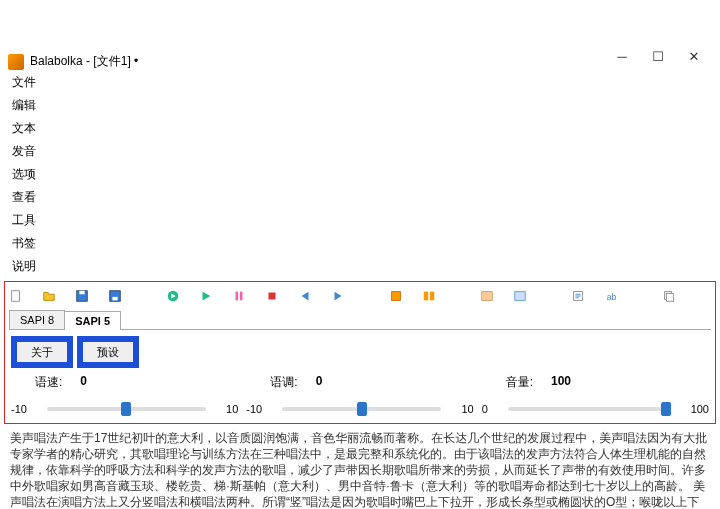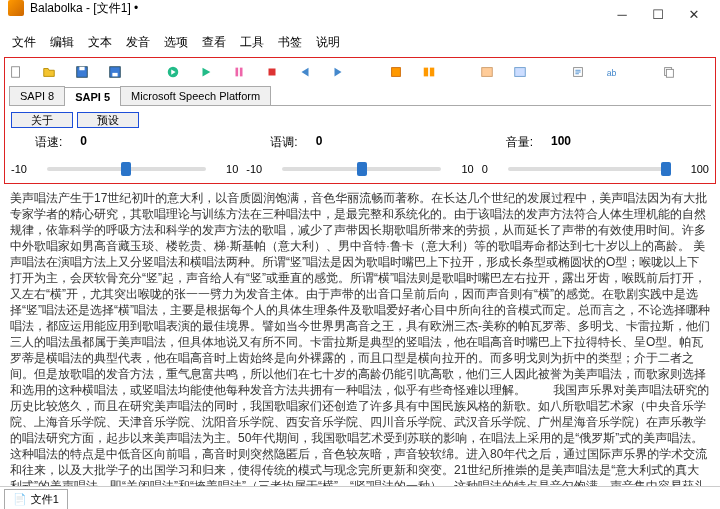--- a/index.html
+++ b/index.html
@@ -1,33 +1,33 @@
 <!DOCTYPE html>
 <html><head>
 <meta charset="utf-8">
 <style>
 * { box-sizing: border-box; margin: 0; padding: 0; }
 body { font-family: "Microsoft YaHei", "SimSun", sans-serif; font-size: 12px; background: #fff; color: #000; width: 720px; height: 509px; overflow: hidden; }
-.titlebar { display: flex; align-items: flex-start; height: 30px; padding: 0 8px; background: #fff; }
+.titlebar { display: flex; align-items: flex-end; height: 30px; padding: 0 8px; background: #fff; margin-top: 40px; }
 .titlebar .app-icon { width: 16px; height: 16px; margin-right: 6px; background: linear-gradient(135deg,#f90,#c60); border-radius: 2px; }
 .titlebar .title { flex: 1; font-size: 12px; }
 .titlebar .win-btn { width: 36px; height: 28px; display: flex; align-items: center; justify-content: center; font-size: 13px; color: #333; }
-.menubar { display: flex; gap: 2px; padding: 2px 6px; font-size: 12px; }
+.menubar { display: flex; gap: 2px; padding: 2px 6px; font-size: 12px; flex-direction: column; }
 .menubar span { padding: 2px 6px; }
 .toolbar-wrap { border: 1px solid #d22; margin: 2px 4px; padding: 2px 2px 6px 2px; }
 .toolbar { display: flex; align-items: center; gap: 19px; padding: 2px 2px; }
 .tbtn { width: 20px; height: 20px; display: flex; align-items: center; justify-content: center; font-size: 13px; border-radius: 2px; }
 .tbtn svg { width: 14px; height: 14px; }
 .sep { width: 1px; height: 18px; background: #ccc; margin: 0 3px; }
 .tabs { display: flex; border-bottom: 1px solid #aaa; margin: 2px 2px 4px 2px; font-size: 11px; }
 .tab { padding: 3px 10px; border: 1px solid #aaa; border-bottom: none; background: #f0f0f0; margin-right: -1px; }
 .tab.active { background: #fff; position: relative; top: 1px; font-weight: bold; }
 .voice-row { display: flex; align-items: center; gap: 4px; padding: 2px 4px; }
 .voice-select { flex: 1; border: 1px solid #888; height: 20px; padding: 0 4px; font-size: 11px; background: #fff; display: flex; align-items: center; justify-content: space-between; }
-.btn { width: 62px; height: 16px; border: 1px solid #1d4ed8; background: #efefef; font-size: 11px; }
+.btn { width: 62px; height: 32px; border: 6px solid #1d4ed8; background: #efefef; font-size: 11px; }
 .sliders { display: flex; padding: 4px 4px 2px 4px; gap: 8px; }
 .slgrp { flex: 1; }
 .slhdr { display: flex; gap: 18px; font-size: 12px; margin-bottom: 12px; padding-left: 24px; }
 .slhdr .lab { }
 .slhdr .val { font-weight: bold; }
 .slctl { display: flex; align-items: center; gap: 20px; font-size: 11px; }
 .slctl input[type=range] { flex: 1; height: 4px; accent-color: #26a; }
 .content { padding: 4px 10px 4px 10px; font-size: 12px; line-height: 16px; color: #333; height: 300px; overflow: hidden; word-break: break-all; }
 .filetabs { display: flex; border-top: 1px solid #ccc; padding: 2px 4px; align-items: center; font-size: 11px; }
 .filetab { border: 1px solid #aaa; padding: 2px 8px; background: #fff; display: flex; align-items: center; gap: 4px; }
@@ -162,21 +162,20 @@
         <svg viewBox="0 0 16 16">
           <circle cx="8" cy="8" r="6" fill="#48c"></circle>
           <text x="5" y="12" font-size="10" fill="#fff">?</text>
         </svg>
       </div>
   </div>
 
   <div class="tabs">
     <div class="tab">SAPI 8</div>
     <div class="tab active">SAPI 5</div>
-    <div class="tab">Microsoft Speech Platform</div>
   </div>
 
   <div class="voice-row">
     <button class="btn">关于</button>
     <button class="btn">预设</button>
   </div>
 
   <div class="sliders">
     <div class="slgrp">
       <div class="slhdr">

